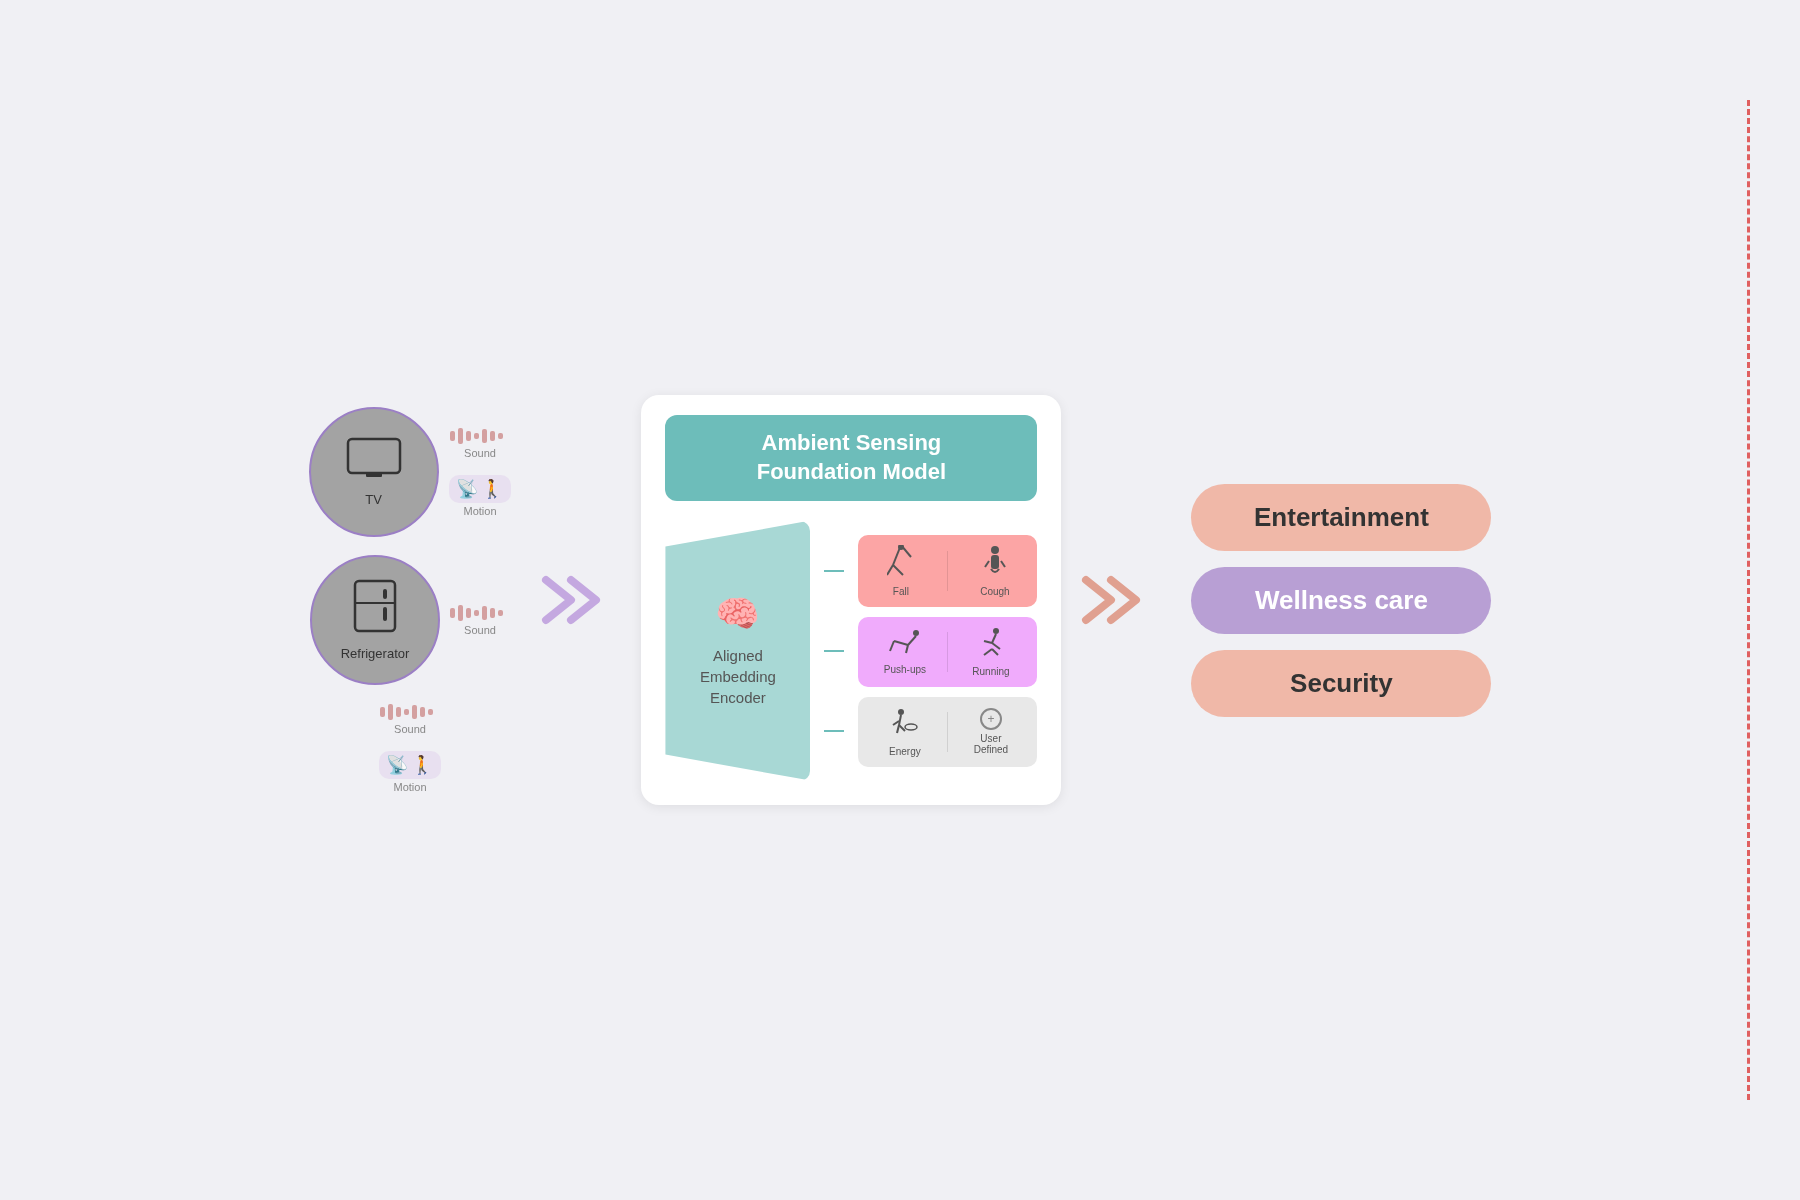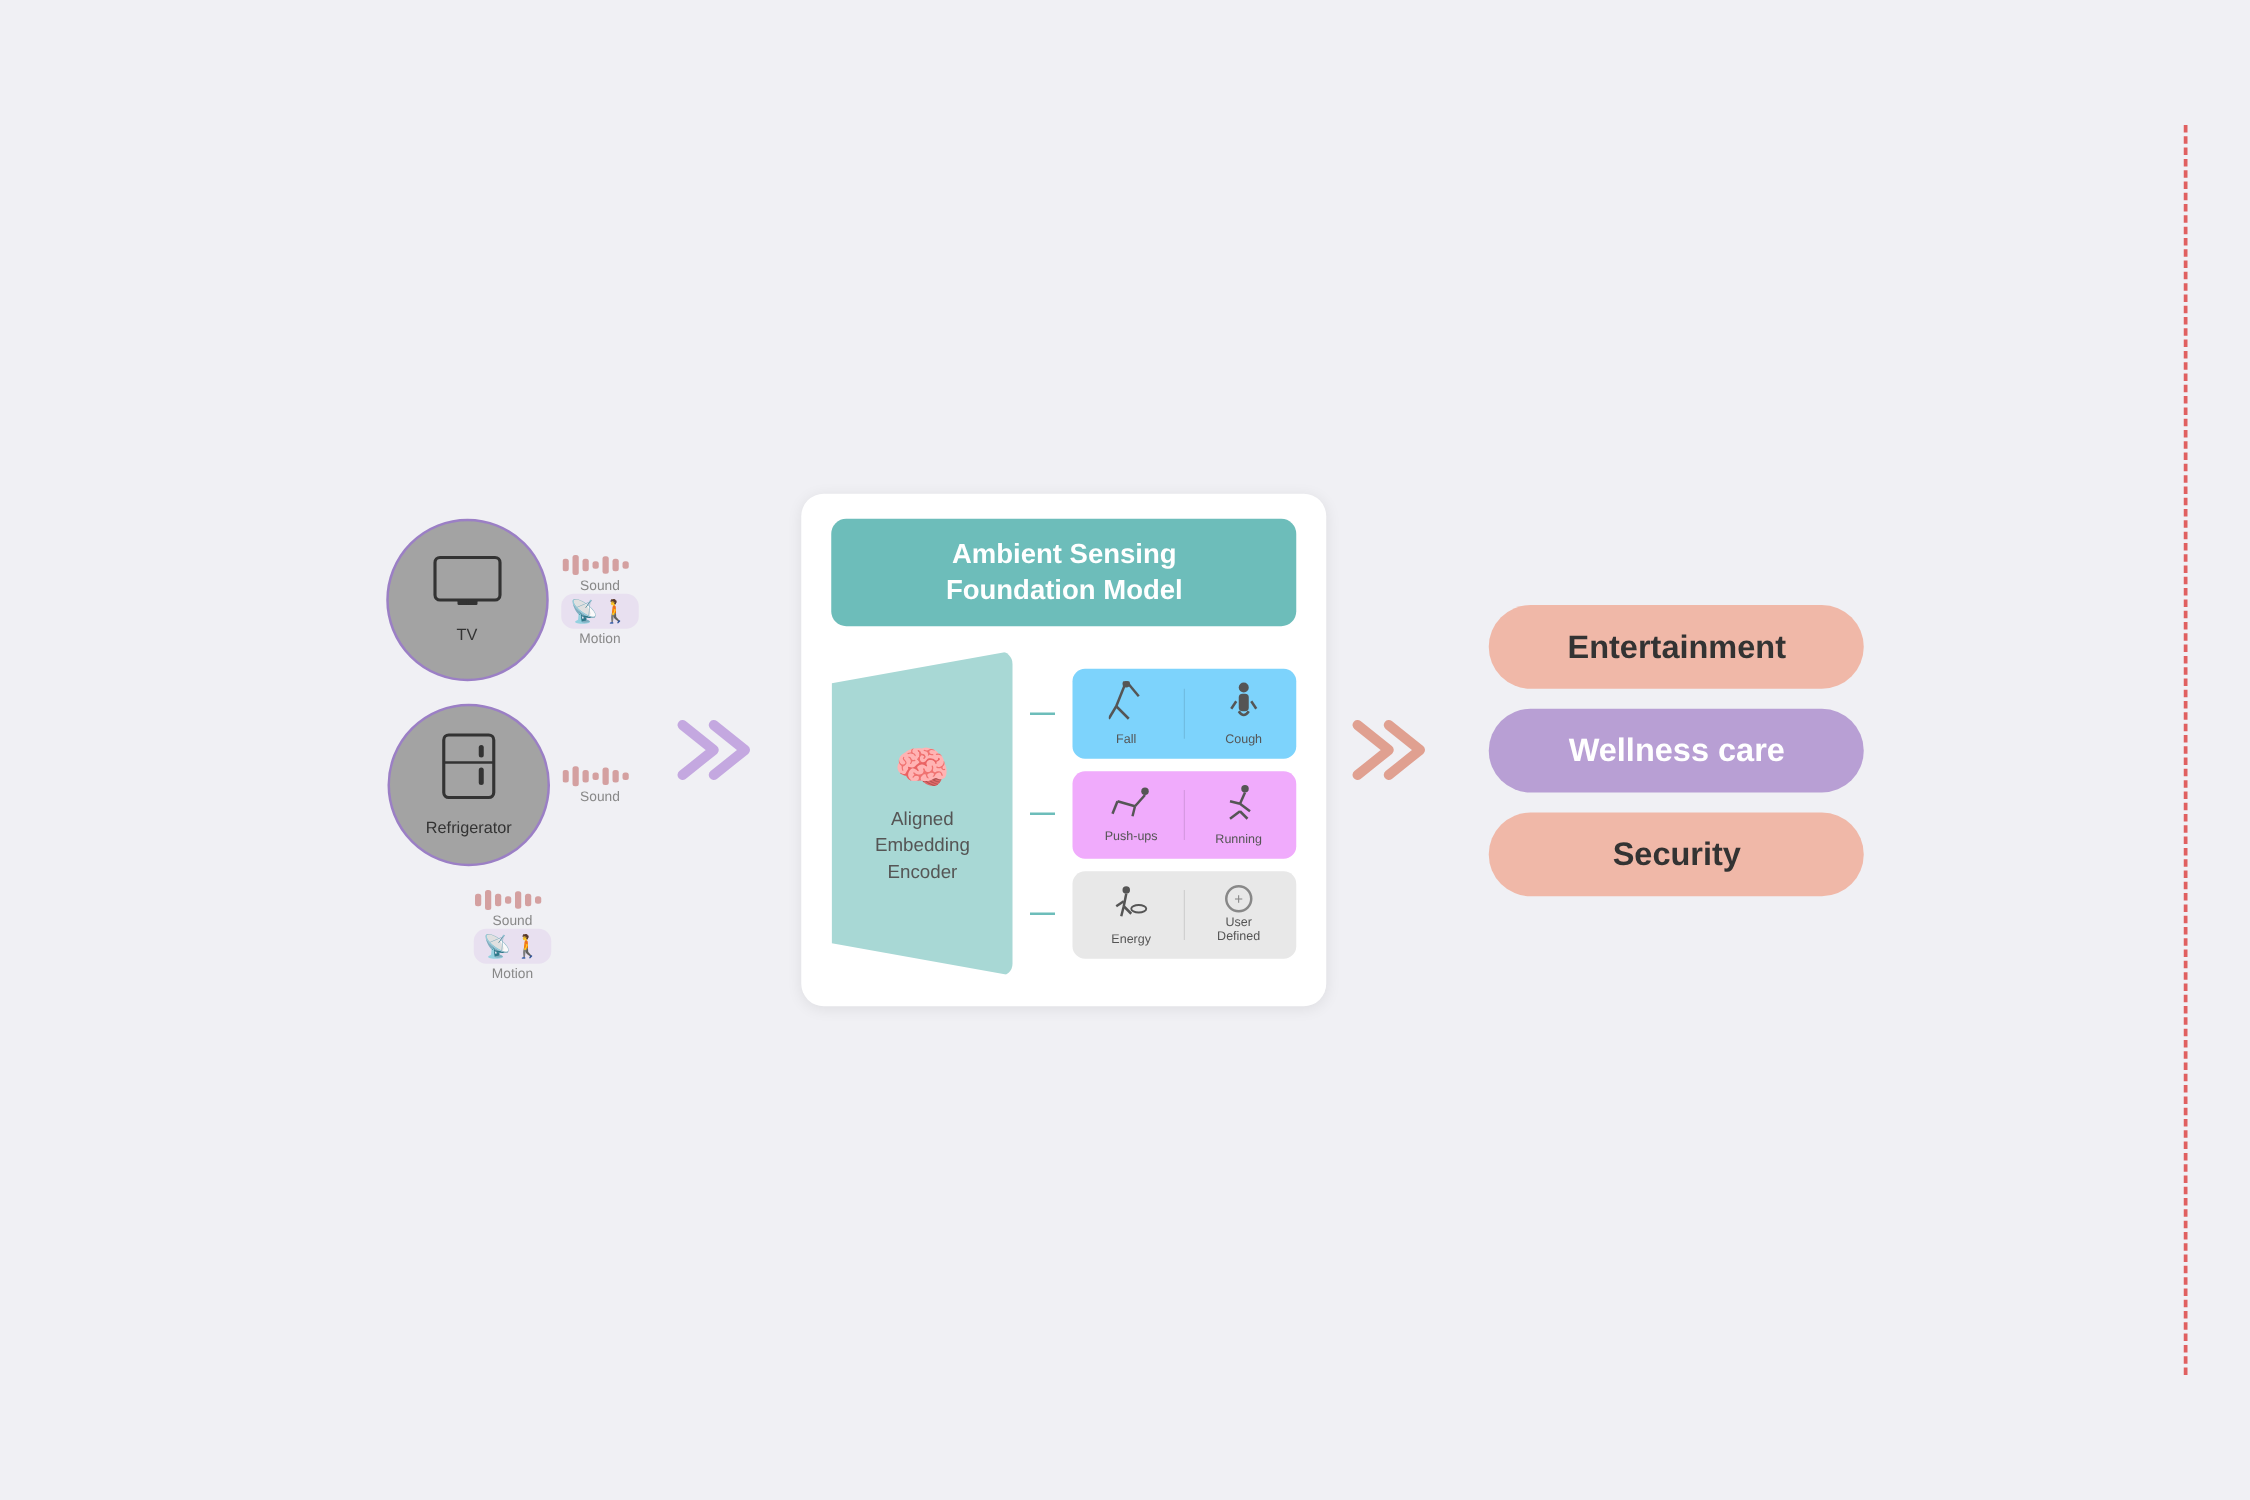--- a/index.html
+++ b/index.html
@@ -56,21 +56,21 @@
       font-size: 13px;
       color: #333;
       text-align: center;
       line-height: 1.2;
     }
 
     
     .sensor-badges {
       display: flex;
       flex-direction: column;
-      gap: 0;
+      gap: 16px;
       align-items: center;
     }
     .sensor-badge {
       display: flex;
       flex-direction: column;
       align-items: center;
       gap: 2px;
     }
     .sensor-text {
       font-size: 11px;
@@ -179,21 +179,21 @@
     .output-card {
       border-radius: 10px;
       padding: 10px 12px;
       display: flex;
       align-items: center;
       gap: 8px;
       font-size: 12px;
       color: #444;
     }
     .output-card-pink {
-      background: #7dd3fc;
+      background: #fca5a5;
       gap: 16px;
     }
     .output-card-blue {
       background: #f0abfc;
     }
     .output-card-gray {
       background: #e8e8e8;
     }
     .card-item {
       display: flex;

